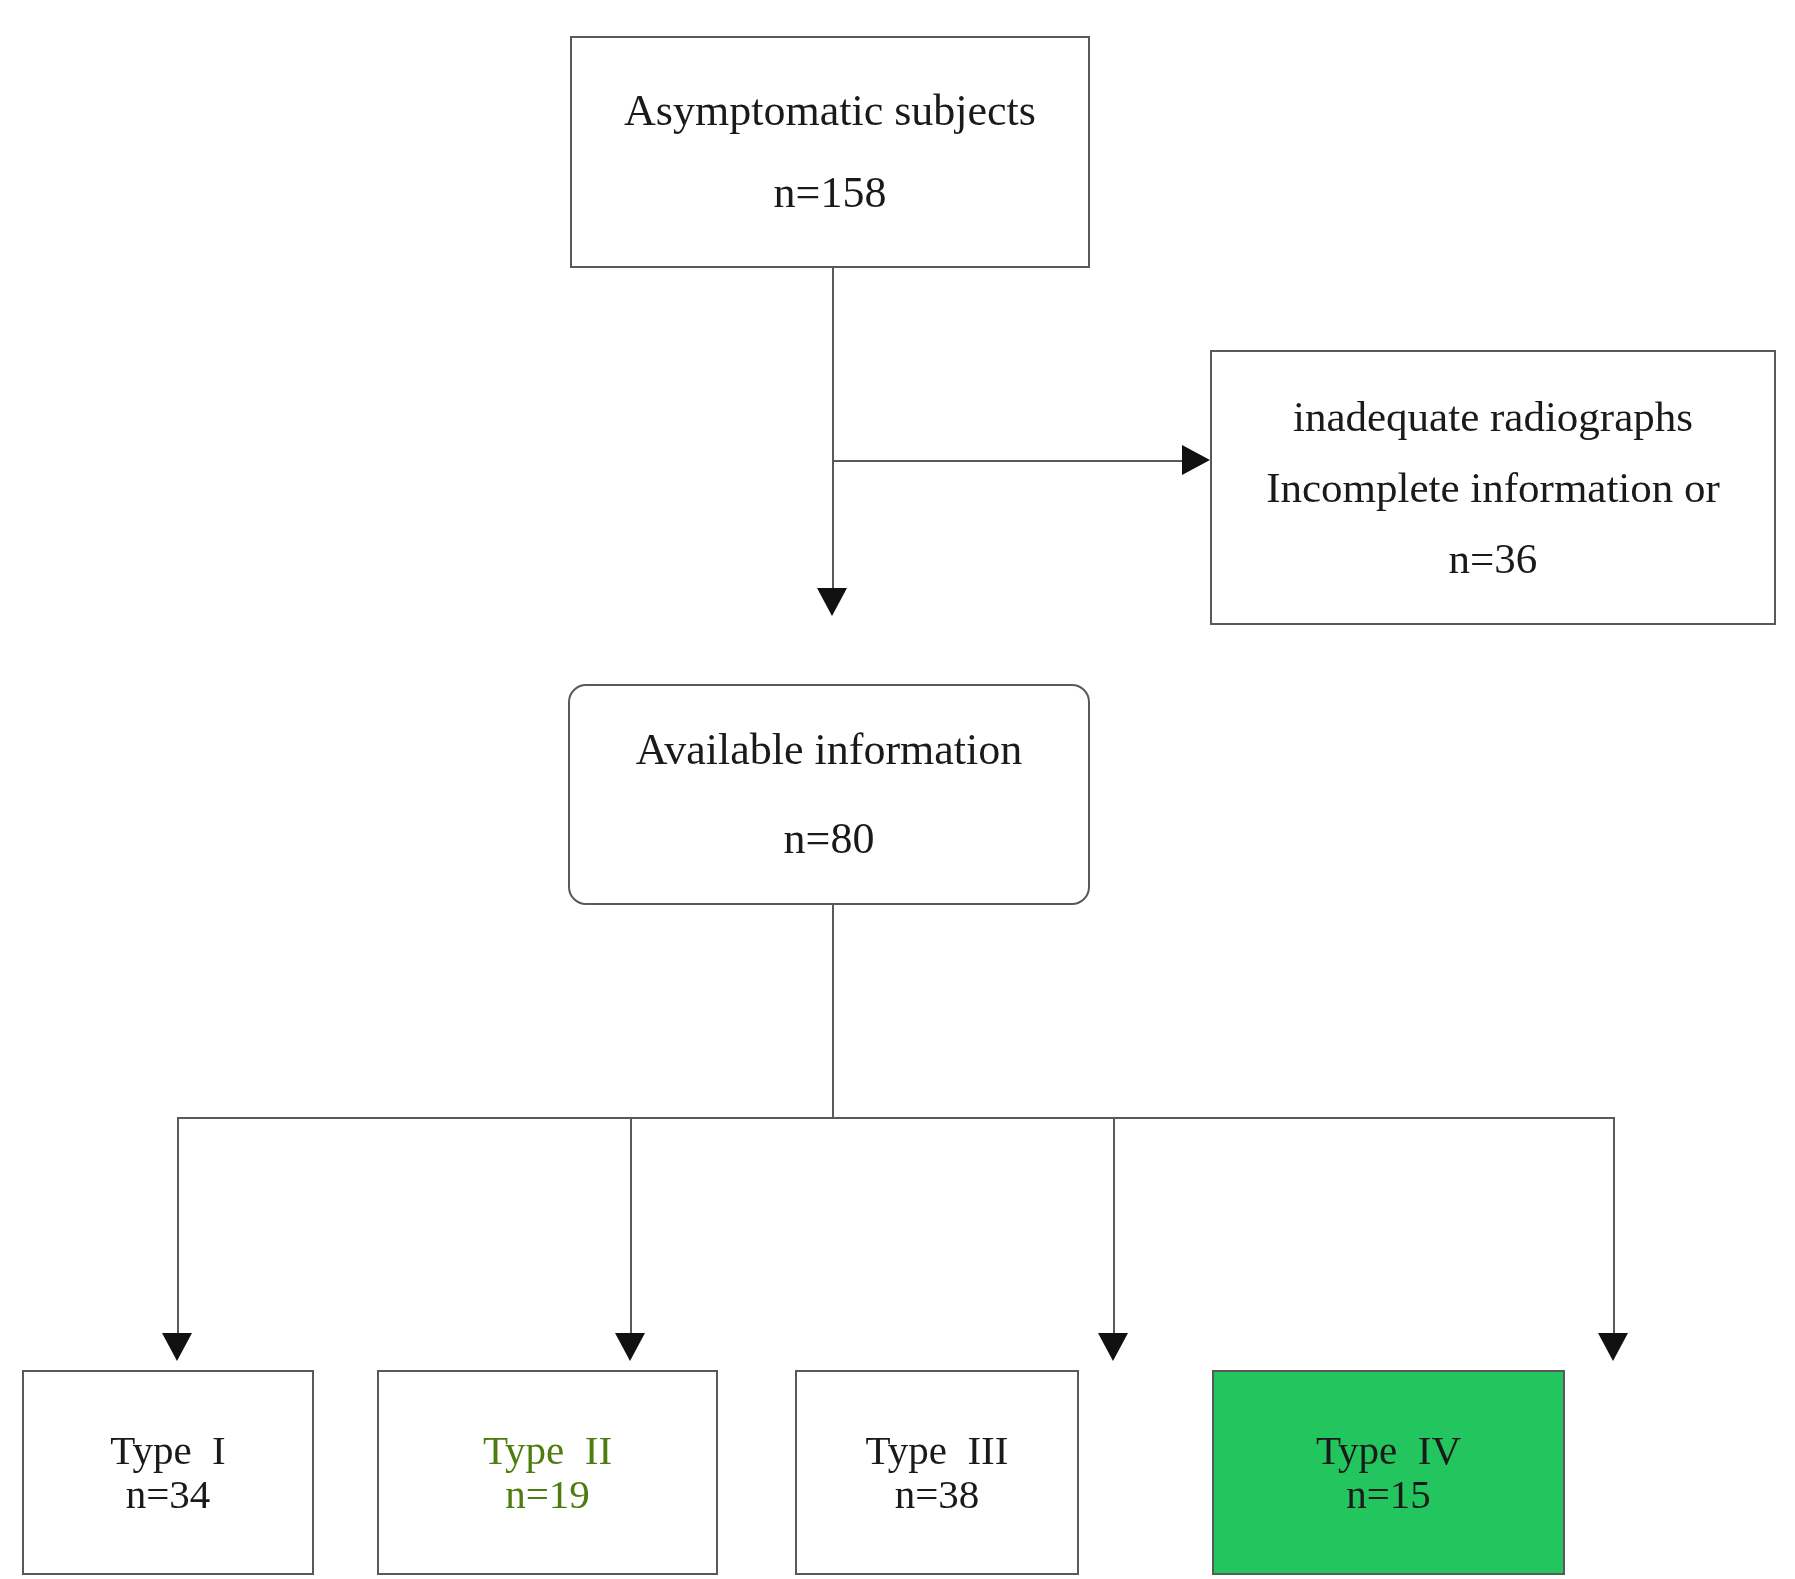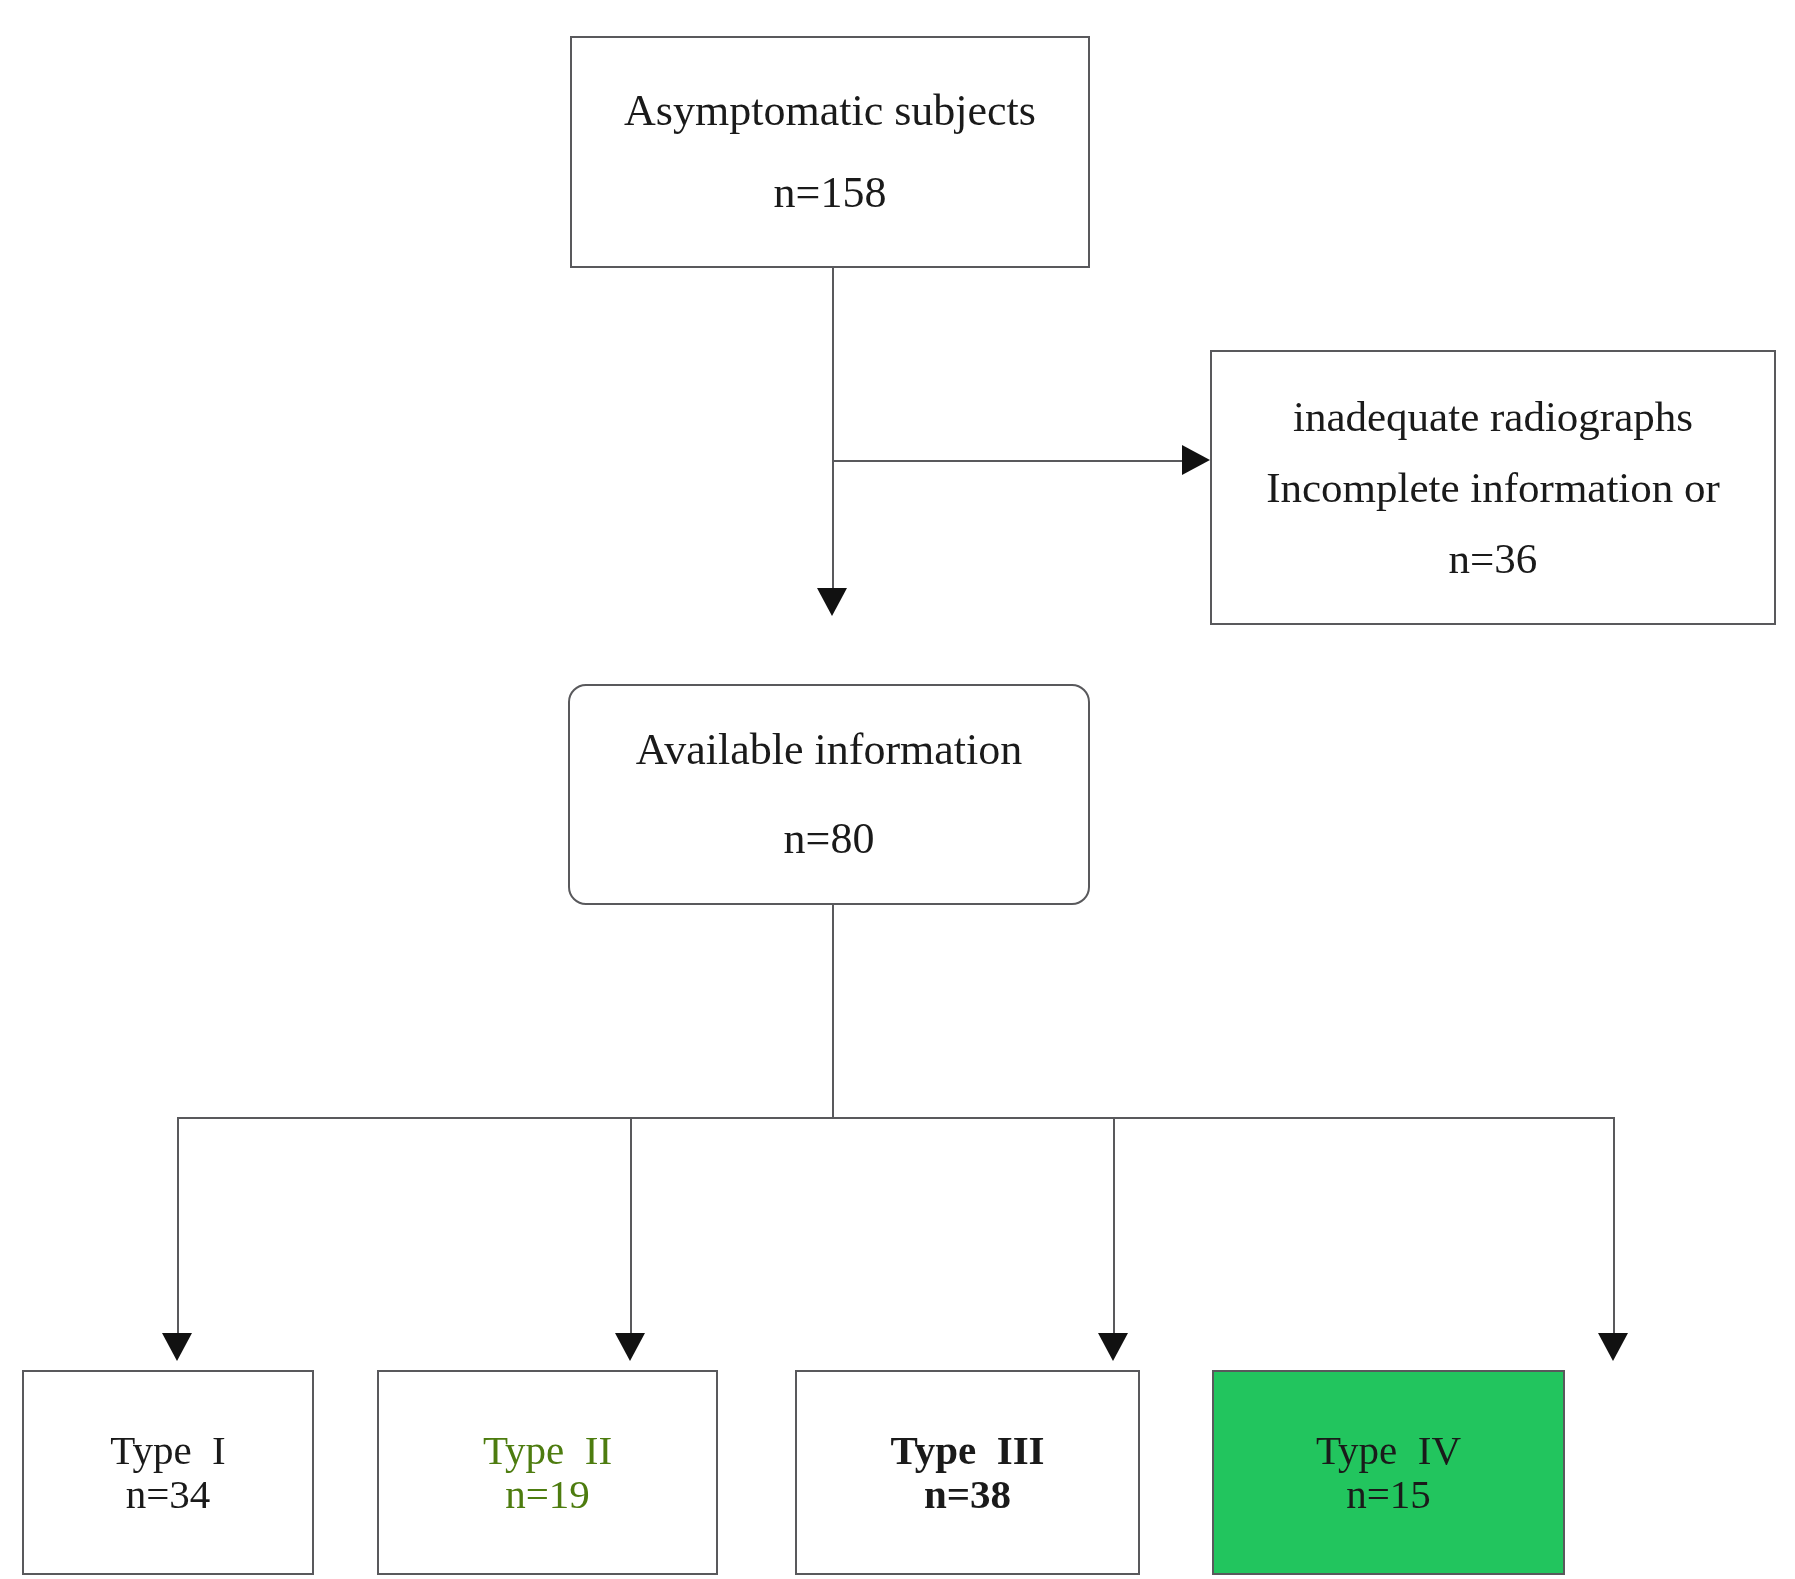--- a/index.html
+++ b/index.html
@@ -61,21 +61,21 @@
 
   .type-box {
     top: 1370px;
     height: 205px;
     font-size: 41px;
   }
   .type-box .line-title { }
 
   #node-type-1 { left: 22px;   width: 292px; }
   #node-type-2 { left: 377px;  width: 341px; }
-  #node-type-3 { left: 795px;  width: 345px; font-weight: bold; }
+  #node-type-3 { left: 795px;  width: 284px; }
   #node-type-4 { left: 1212px; width: 353px; }
 
   
   .vline {
     position: absolute;
     width: 0;
     border-left: 2px solid #59595c;
   }
   .hline {
     position: absolute;

